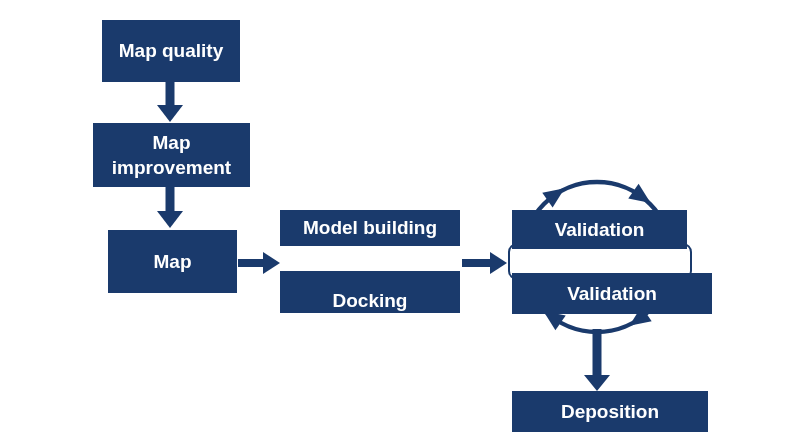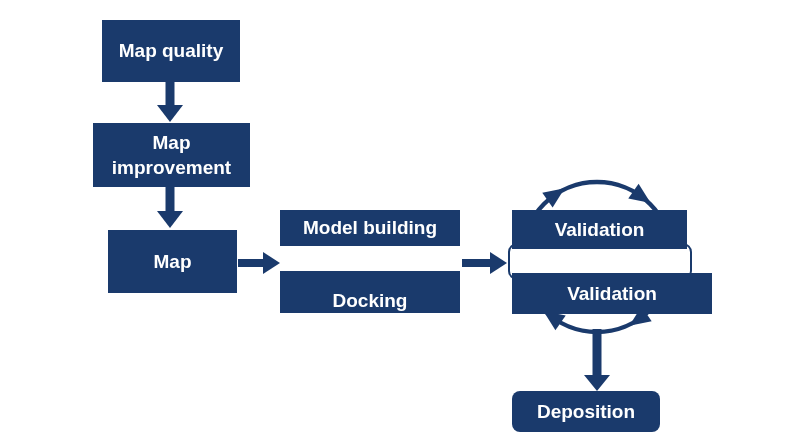--- a/index.html
+++ b/index.html
@@ -121,17 +121,17 @@
   </div>
 
   <div class="box" style="left:512px; top:210px; width:175px; height:39px;">
     <span>Validation</span>
   </div>
 
   <div class="box" style="left:512px; top:273px; width:200px; height:41px;">
     <span>Validation</span>
   </div>
 
-  <div class="box" style="left:512px; top:391px; width:148px; height:41px;border-radius:8px;">
+  <div class="box" style="left:512px; top:391px; width:196px; height:41px;">
     <span>Deposition</span>
   </div>
 
 </div>
 
 </body></html>

